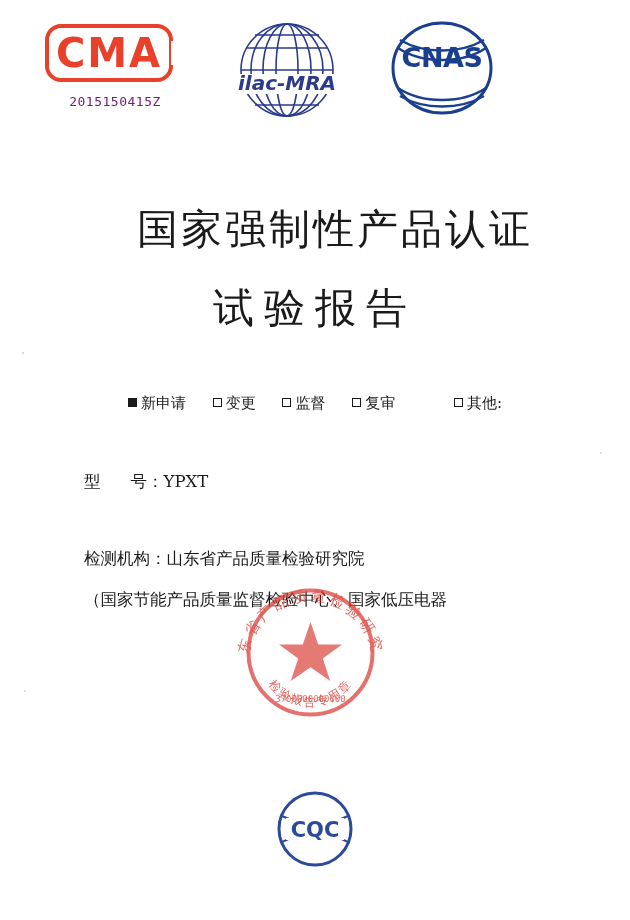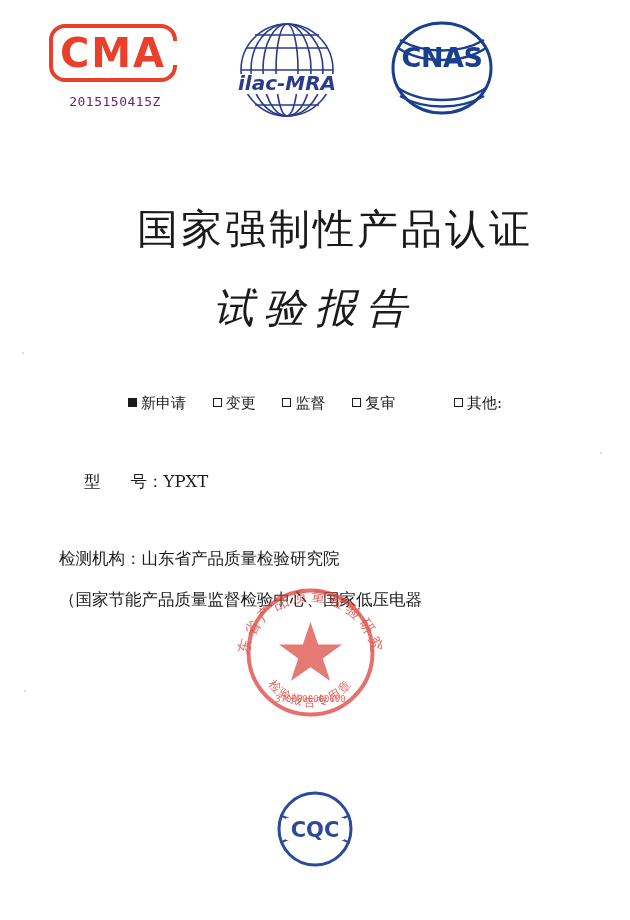--- a/index.html
+++ b/index.html
@@ -28,20 +28,21 @@
     left: 40px;
     top: 24px;
     width: 150px;
     text-align: center;
   }
   .cma-mark {
     position: relative;
     width: 132px;
     height: 62px;
     margin: 0 auto;
+    padding-left: 8px;
   }
   .cma-mark .ring {
     position: absolute;
     left: 0; top: 0;
     width: 128px;
     height: 58px;
     border: 4px solid #e8402a;
     border-radius: 16px;
     box-sizing: border-box;
   }
@@ -132,21 +133,20 @@
     font-family: "DejaVu Serif", "Liberation Serif", serif;
     padding-left: 40px;
   }
   .title-sub {
     text-align: center;
     font-size: 41px;
     letter-spacing: 10px;
     margin-top: 24px;
     font-weight: 500;
     font-family: "DejaVu Serif", "Liberation Serif", serif;
-    font-style: italic;
   }
 
   
   .check-row {
     margin-top: 58px;
     text-align: center;
     font-size: 15px;
     font-family: "DejaVu Serif", "Liberation Serif", serif;
   }
   .check-item {
@@ -172,21 +172,21 @@
     padding-left: 84px;
     font-size: 16.5px;
     line-height: 41px;
     font-family: "DejaVu Serif", "Liberation Serif", serif;
   }
   .field-label { letter-spacing: 0px; }
   .model-label span.gap { display:inline-block; width: 30px; }
 
   .org-block {
     margin-top: 36px;
-    padding-left: 59px;
+    padding-left: 84px;
     font-size: 16.5px;
     line-height: 41px;
     position: relative;
     font-family: "DejaVu Serif", "Liberation Serif", serif;
   }
   .org-block .indent { padding-left: 14px; }
 
   
   .seal {
     position: absolute;

